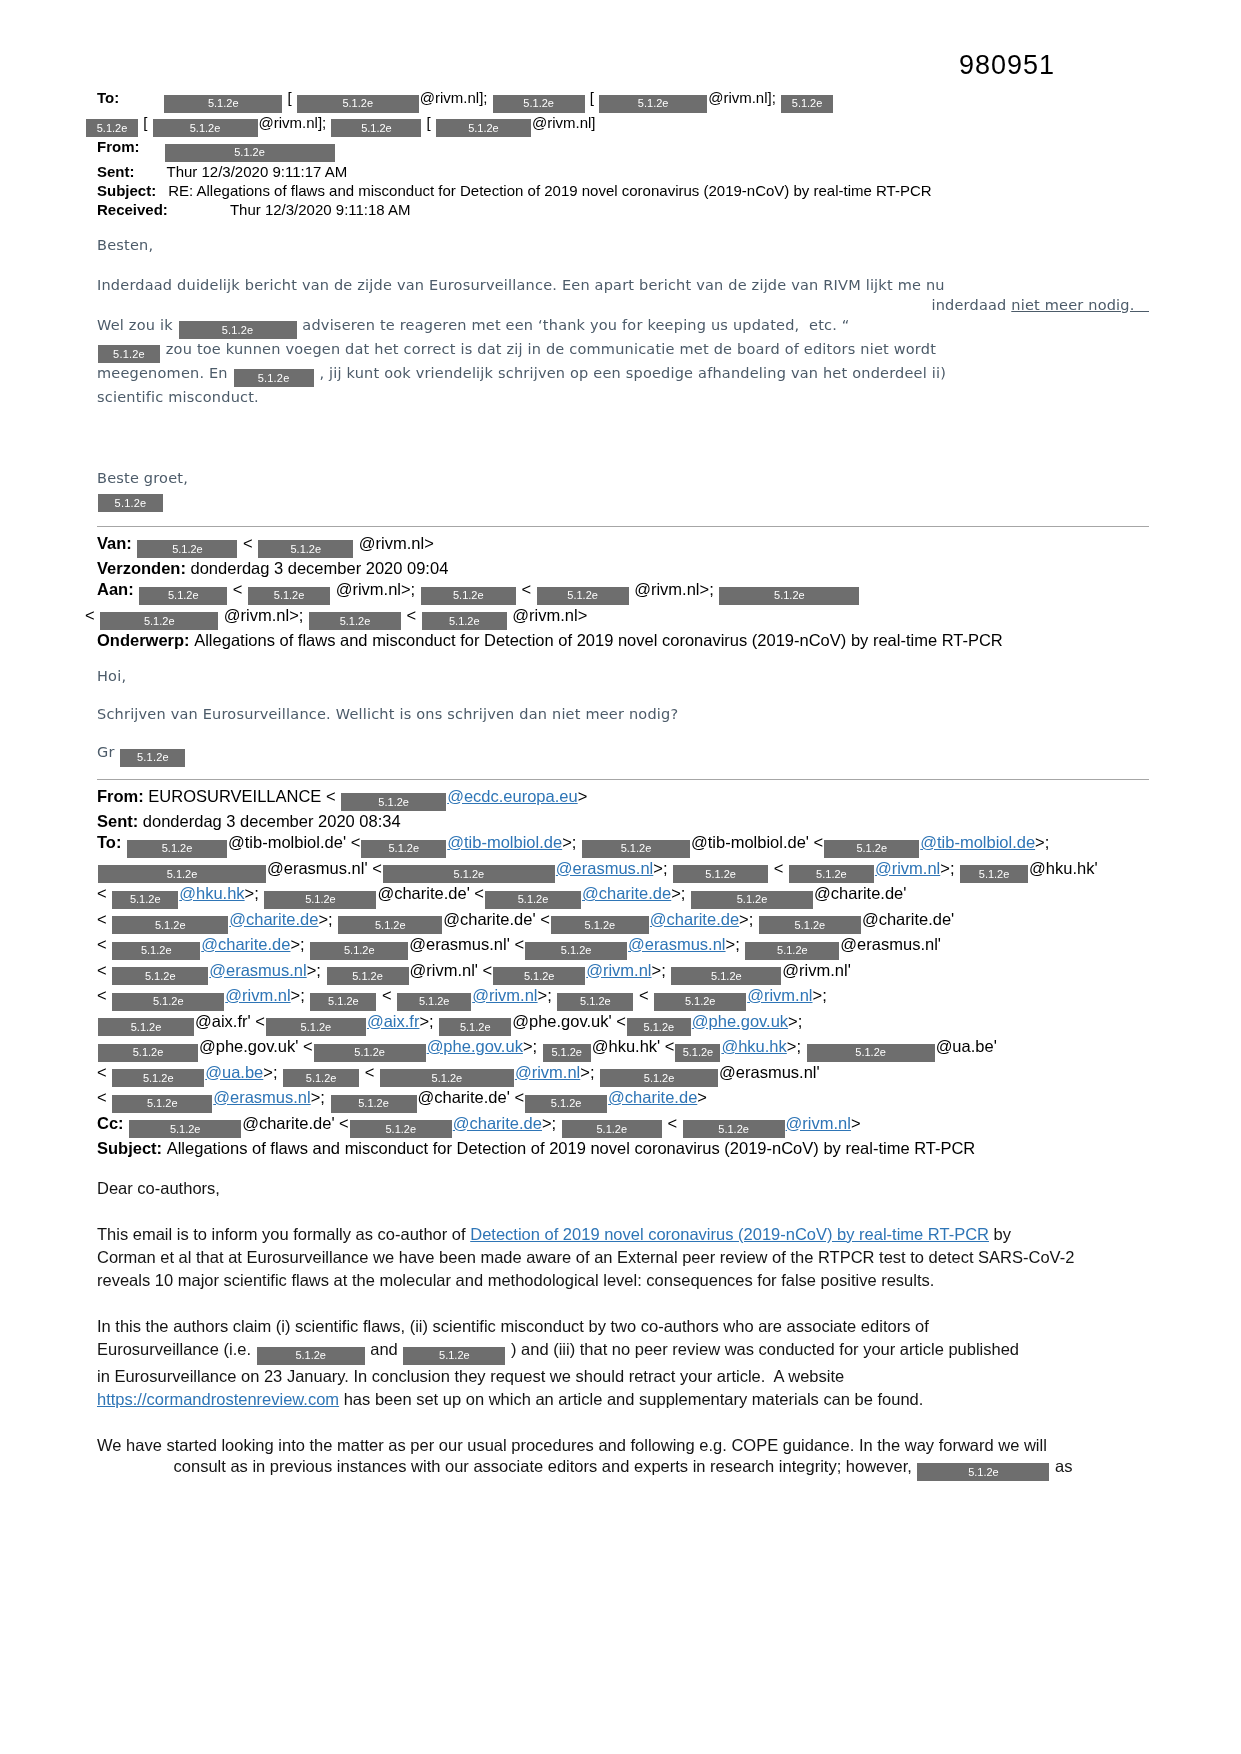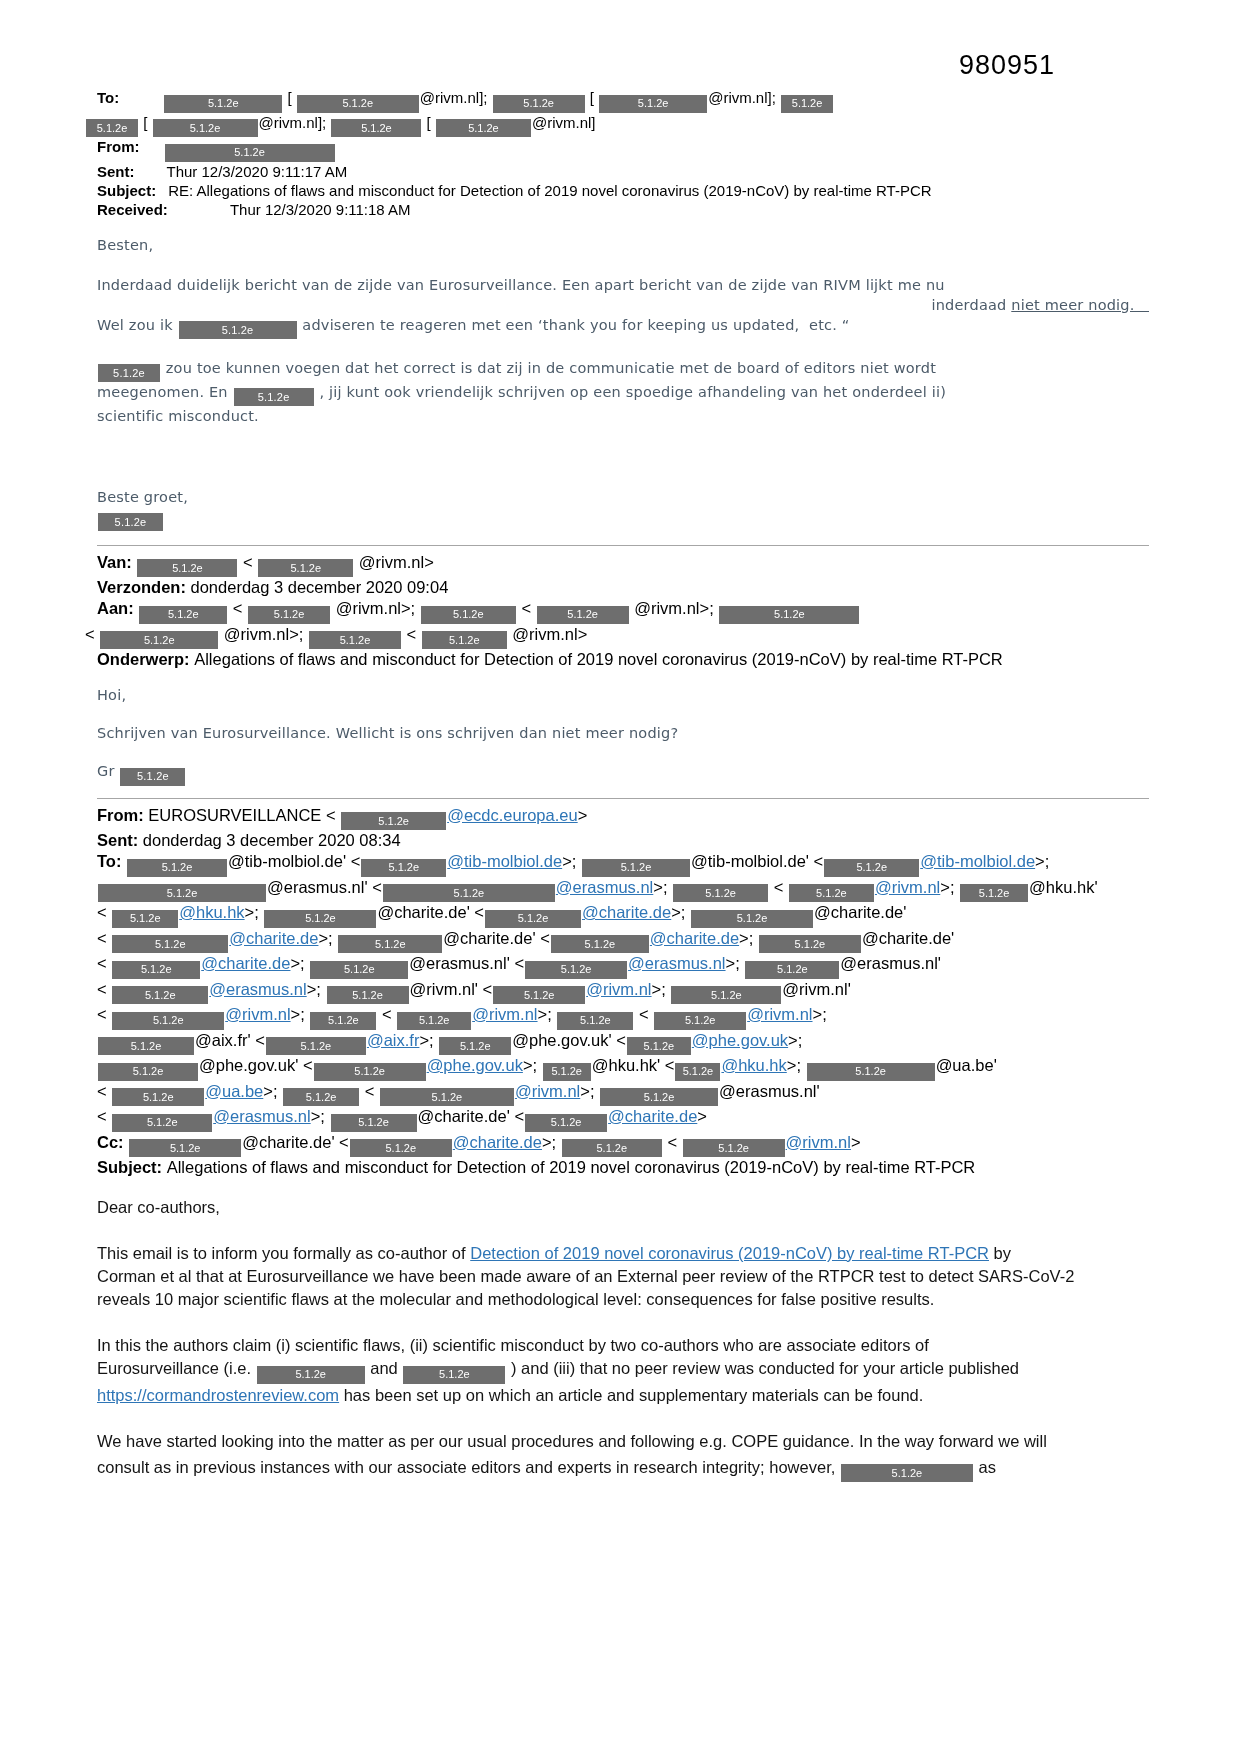--- a/index.html
+++ b/index.html
@@ -35,21 +35,21 @@
         <div class="line" style="line-height: 19px; min-height: 19px;"><span class="b">Sent:</span><span style="display: inline-block; width: 32px;"></span><span>Thur 12/3/2020 9:11:17 AM</span></div>
         <div class="line" style="line-height: 19px; min-height: 19px;"><span class="b">Subject:</span><span style="display: inline-block; width: 12px;"></span><span>RE: Allegations of flaws and misconduct for Detection of 2019 novel coronavirus (2019-nCoV) by real-time RT-PCR</span></div>
         <div class="line" style="line-height: 19px; min-height: 19px;"><span class="b">Received:</span><span style="display: inline-block; width: 62px;"></span><span>Thur 12/3/2020 9:11:18 AM</span></div>
       </div>
       <div class="gray" style="margin-top: 16px;">
         <div class="line" style="line-height: 20px; min-height: 20px;"><span>Besten,</span></div>
         <div class="line" style="line-height: 20px; min-height: 20px;"></div>
         <div class="line" style="line-height: 20px; min-height: 20px;"><span>Inderdaad duidelijk bericht van de zijde van Eurosurveillance. Een apart bericht van de zijde van RIVM lijkt me nu</span></div>
         <div class="line" style="line-height: 20px; min-height: 20px; text-align: right;"><span>inderdaad </span><span class="u">niet meer nodig.   </span></div>
         <div class="line" style="line-height: 20px; min-height: 20px;"><span>Wel zou ik </span><span class="rd" style="width: 118px;">5.1.2e</span><span> adviseren te reageren met een ‘thank you for keeping us updated,  etc. “</span></div>
-        <div class="line" style="line-height: 20px; min-height: 20px; margin-top: 19px;"><span class="rd" style="width: 62px;">5.1.2e</span><span> zou toe kunnen voegen dat het correct is dat zij in de communicatie met de board of editors niet wordt</span></div>
+        <div class="line" style="line-height: 20px; min-height: 20px;"><span class="rd" style="width: 62px;">5.1.2e</span><span> zou toe kunnen voegen dat het correct is dat zij in de communicatie met de board of editors niet wordt</span></div>
         <div class="line" style="line-height: 20px; min-height: 20px;"><span>meegenomen. En </span><span class="rd" style="width: 80px;">5.1.2e</span><span> , jij kunt ook vriendelijk schrijven op een spoedige afhandeling van het onderdeel ii)</span></div>
         <div class="line" style="line-height: 20px; min-height: 20px;"><span>scientific misconduct.</span></div>
         <div class="line" style="line-height: 20px; min-height: 20px;"></div>
         <div class="line" style="line-height: 20px; min-height: 20px; margin-top: 41px;"><span>Beste groet,</span></div>
         <div class="line" style="line-height: 20px; min-height: 20px;"><span class="rd" style="width: 65px;">5.1.2e</span></div>
       </div>
       <div class="hrline" style="margin-top: 14px;"></div>
       <div class="cal" style="margin-top: 6px;">
         <div class="line" style="line-height: 21px; min-height: 21px;"><span class="b">Van: </span><span class="rd" style="width: 100px;">5.1.2e</span><span> &lt; </span><span class="rd" style="width: 95px;">5.1.2e</span><span> @rivm.nl&gt;</span></div>
         <div class="line" style="line-height: 21px; min-height: 21px;"><span class="b">Verzonden: </span><span>donderdag 3 december 2020 09:04</span></div>
@@ -84,19 +84,20 @@
       </div>
       <div class="blk" style="margin-top: 18px;">
         <div class="line" style="line-height: 23px; min-height: 23px;"><span>Dear co-authors,</span></div>
         <div class="line" style="line-height: 23px; min-height: 23px;"></div>
         <div class="line" style="line-height: 23px; min-height: 23px;"><span>This email is to inform you formally as co-author of </span><span class="lnk i">Detection of 2019 novel coronavirus (2019-nCoV) by real-time RT-PCR</span><span> by</span></div>
         <div class="line" style="line-height: 23px; min-height: 23px;"><span>Corman et al that at </span><span class="i">Eurosurveillance</span><span> we have been made aware of an </span><span class="i">External peer review of the RTPCR test to detect SARS-CoV-2</span></div>
         <div class="line" style="line-height: 23px; min-height: 23px;"><span class="i">reveals 10 major scientific flaws at the molecular and methodological level: consequences for false positive results.</span></div>
         <div class="line" style="line-height: 23px; min-height: 23px;"></div>
         <div class="line" style="line-height: 23px; min-height: 23px;"><span>In this the authors claim (i) scientific flaws, (ii) scientific misconduct by two co-authors who are associate editors of</span></div>
         <div class="line" style="line-height: 23px; min-height: 23px;"><span class="i">Eurosurveillance</span><span> (i.e. </span><span class="rd" style="width: 108px;">5.1.2e</span><span> and </span><span class="rd" style="width: 102px;">5.1.2e</span><span> ) and (iii) that no peer review was conducted for your article published</span></div>
+        <div class="line" style="line-height: 23px; min-height: 23px;"><span>in </span><span class="i">Eurosurveillance</span><span> on 23 January. In conclusion they request we should retract your article.  A website</span></div>
         <div class="line" style="line-height: 23px; min-height: 23px;"><span class="lnk">https://cormandrostenreview.com</span><span> has been set up on which an article and supplementary materials can be found.</span></div>
         <div class="line" style="line-height: 23px; min-height: 23px;"></div>
         <div class="line" style="line-height: 23px; min-height: 23px;"><span>We have started looking into the matter as per our usual procedures and following e.g. COPE guidance. In the way forward we will</span></div>
-        <div class="line" style="line-height: 28px; min-height: 23px;"><span>consult as in previous instances with our associate editors and experts in research integrity; however, </span><span class="rd" style="width: 132px;">5.1.2e</span><span> as</span></div>
+        <div class="line" style="line-height: 19px; min-height: 23px; text-align: center;"><span>consult as in previous instances with our associate editors and experts in research integrity; however, </span><span class="rd" style="width: 132px;">5.1.2e</span><span> as</span></div>
       </div>
     </div>
 </div>
 
 </body></html>

